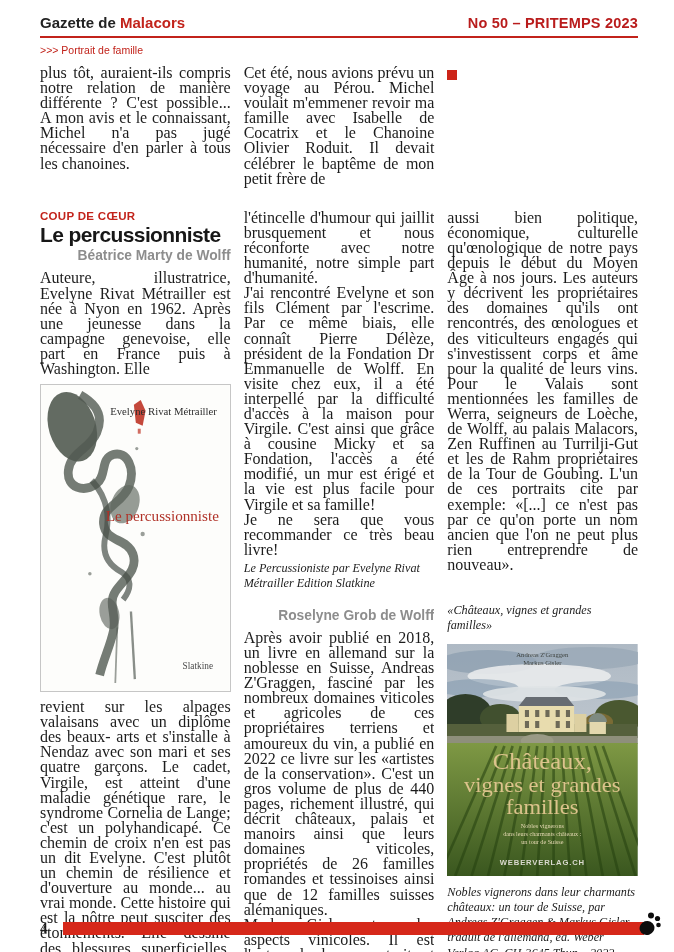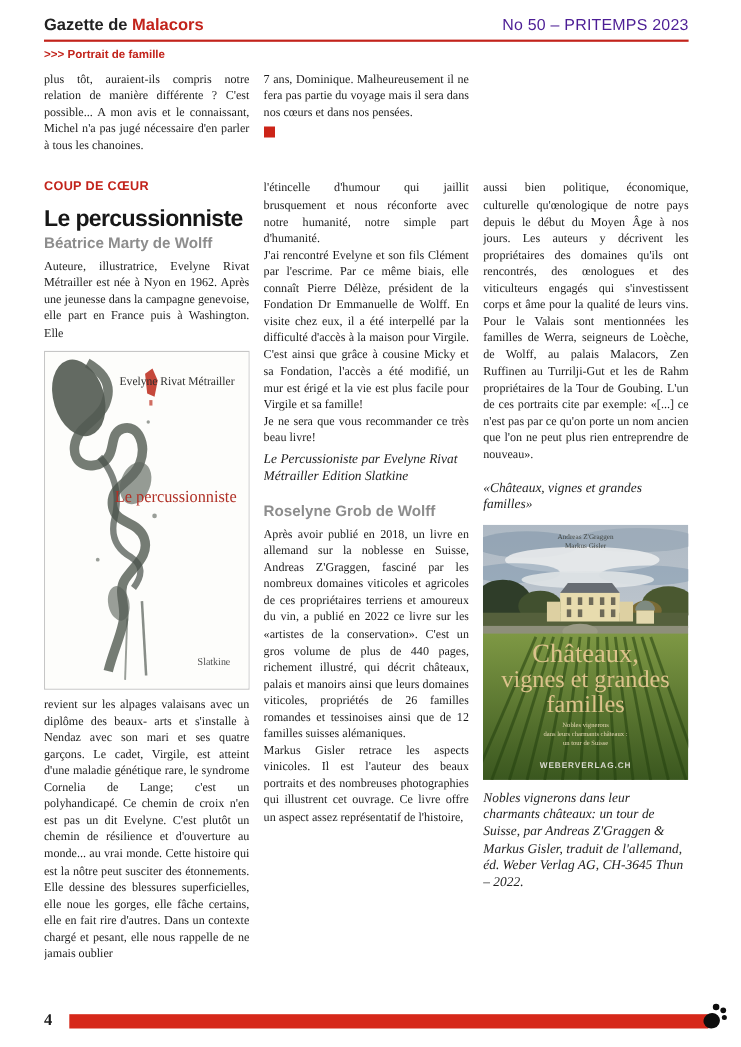--- a/index.html
+++ b/index.html
@@ -4,57 +4,57 @@
 <style>
   * { margin:0; padding:0; box-sizing:border-box; }
   html,body { width:674px; height:952px; }
   body {
     background:#ffffff;
     font-family:"Liberation Serif", serif;
     color:#1c1c1c;
     position:relative;
     overflow:hidden;
   }
-  .page { position:absolute; inset:0; padding:14px 48px 0 40px; }
+  .page { position:absolute; inset:0; padding:14px 36px 0 40px; }
 
   
   .masthead { display:flex; justify-content:space-between; align-items:baseline;
               font-family:"Liberation Sans", sans-serif; }
   .mast-left { font-size:15px; color:#222; font-weight:700; }
   .mast-accent { color:#c2231b; font-weight:700; }
-  .mast-right { font-size:14.5px; font-weight:400; color:#4c1d95; letter-spacing:.2px; }
+  .mast-right { font-size:14.5px; font-weight:700; color:#b91c1c; letter-spacing:.2px; }
   .rule { height:2px; background:#c2231b; margin-top:5px; }
   .kicker { color:#c2231b; font-family:"Liberation Sans", sans-serif;
-            font-weight:700; font-size:10.5px; margin-top:6px; }
+            font-weight:400; font-size:10.5px; margin-top:6px; }
 
   
   .cols { display:grid; grid-template-columns:repeat(3, 1fr); column-gap:13px; }
   .top-cols { margin-top:9px; }
-  p.body { font-size:11px; line-height:15.1px; text-align:justify; }
+  p.body { font-size:16px; line-height:15.1px; text-align:justify; }
   .endmark { width:10px; height:10px; background:#cc2418; margin-top:5px; }
 
   .main { margin-top:24px; height:742px; overflow:hidden; }
   .main .col { overflow:hidden; }
 
   .sec-kicker { color:#c2231b; font-family:"Liberation Sans", sans-serif;
-                font-weight:700; font-size:11.5px; letter-spacing:.3px; margin-bottom:12px; }
+                font-weight:700; font-size:11.5px; letter-spacing:.3px; margin-bottom:2px; }
   h1, h2 { font-family:"Liberation Sans", sans-serif; font-weight:700;
            color:#171717; font-size:21px; line-height:1.08; letter-spacing:-0.6px;
            margin:2px 0 2px; }
   h1 { white-space:nowrap; }
   .byline { font-family:"Liberation Sans", sans-serif; font-weight:700;
-            font-size:13.8px; color:#8d8d8d; margin-bottom:7px; }
+            font-size:13.8px; color:#8d8d8d; margin-bottom:7px;text-align:right; }
 
   .cover1 { display:block; width:100%; height:308px; border:1px solid #c6c6c6;
             margin:8px 0 7px; background:#fff; }
   .cover2 { display:block; width:100%; height:232px; margin:2px 0 0; }
 
   .credit { font-style:italic; font-size:12.2px; line-height:15px; margin:4px 0 17px; color:#222; }
   .caption { font-style:italic; font-size:12.2px; line-height:15.3px; color:#222; }
-  .cap-above { margin:15px 0 10px; }
+  .cap-above { margin:31px 0 10px; }
   .cap-below { margin-top:9px; }
 
   
   .pagefoot { position:absolute; left:40px; right:12px; bottom:11px;
               display:flex; align-items:center; }
   .pagenum { font-size:15px; font-weight:700; margin-right:15px; }
   .footbar { flex:1; height:13px; background:#d6281a; }
   .paw { width:24px; height:26px; margin-left:-6px; position:relative; top:-4px; }
 </style>
 </head>
@@ -67,21 +67,23 @@
     <div class="mast-right">No 50 – PRITEMPS 2023</div>
   </div>
   <div class="rule"></div>
   <div class="kicker">&gt;&gt;&gt; Portrait de famille</div>
 
   <div class="cols top-cols">
     <div class="col">
       <p class="body">plus tôt, auraient-ils compris notre relation de manière différente ? C'est possible... A mon avis et le connaissant, Michel n'a pas jugé nécessaire d'en parler à tous les chanoines.</p>
     </div>
     <div class="col">
-      <p class="body">7 ans, Dominique. Malheureusement il ne fera pas partie du voyage mais il sera dans nos cœurs et dans nos pensées.</p>
+      <p class="body">Cet été, nous avions prévu un voyage au Pérou. Michel voulait m'emmener revoir ma famille avec Isabelle de Cocatrix et le Chanoine Olivier Roduit. Il devait célébrer le baptême de mon petit frère de</p>
+    </div>
+    <div class="col">
       <div class="endmark"></div>
     </div>
   </div>
 
   <div class="cols main">
 
     <div class="col">
       <div class="sec-kicker">COUP DE CŒUR</div>
       <h1>Le percussionniste</h1>
       <div class="byline">Béatrice Marty de Wolff</div>

